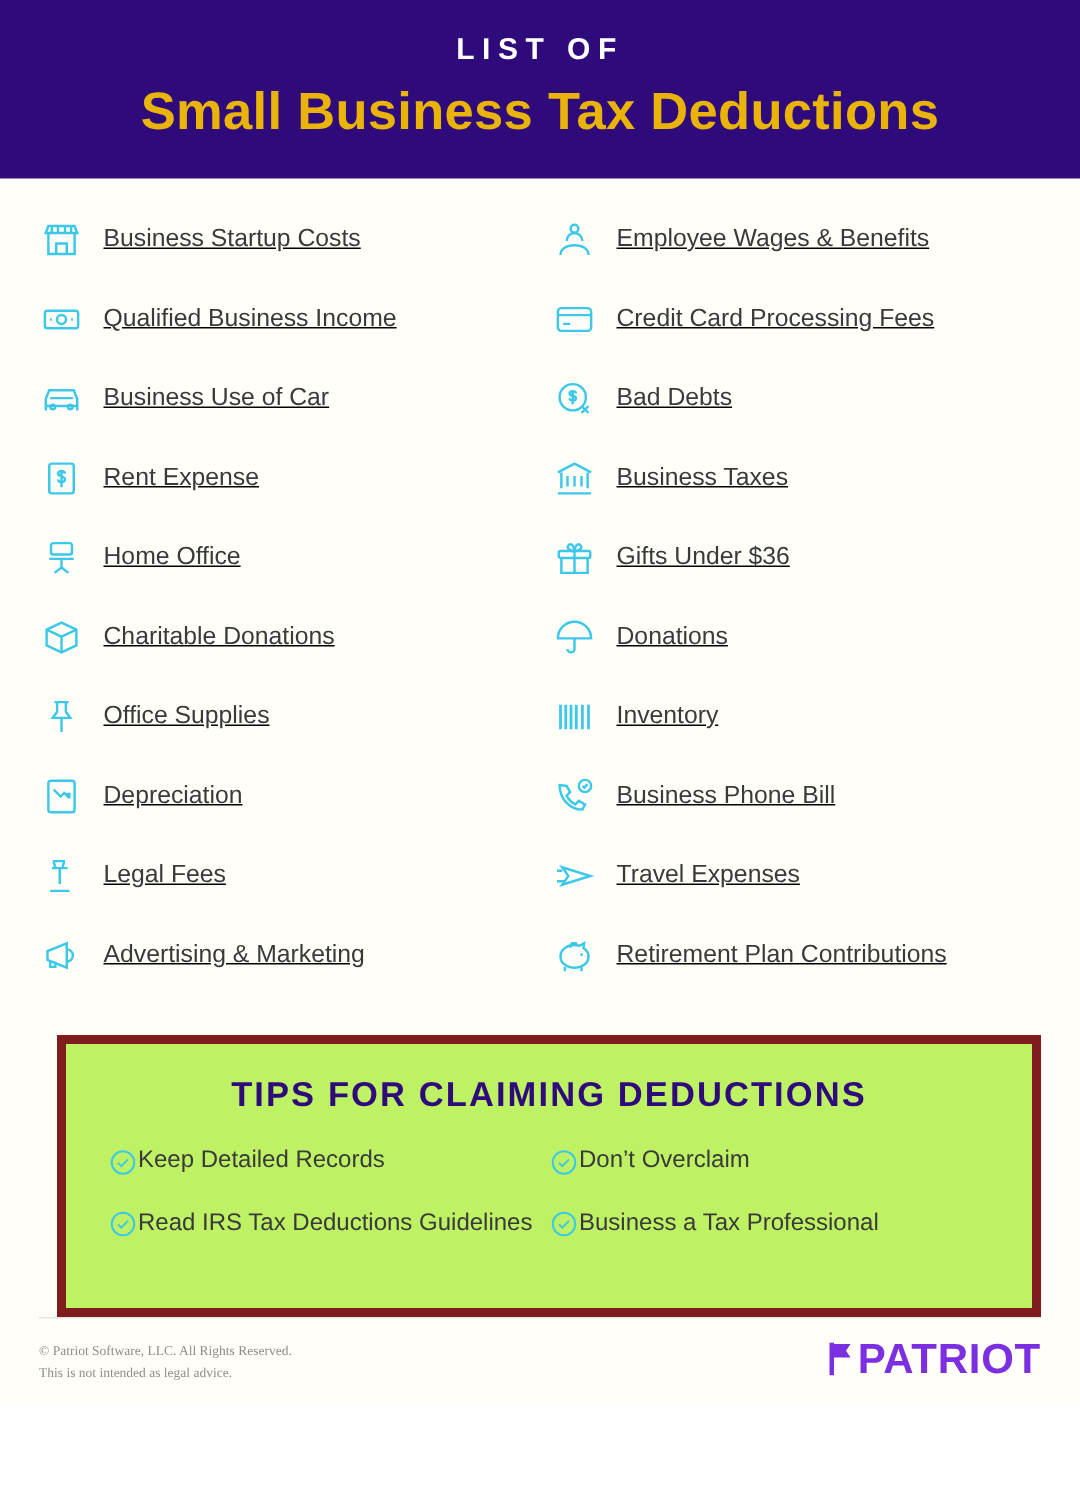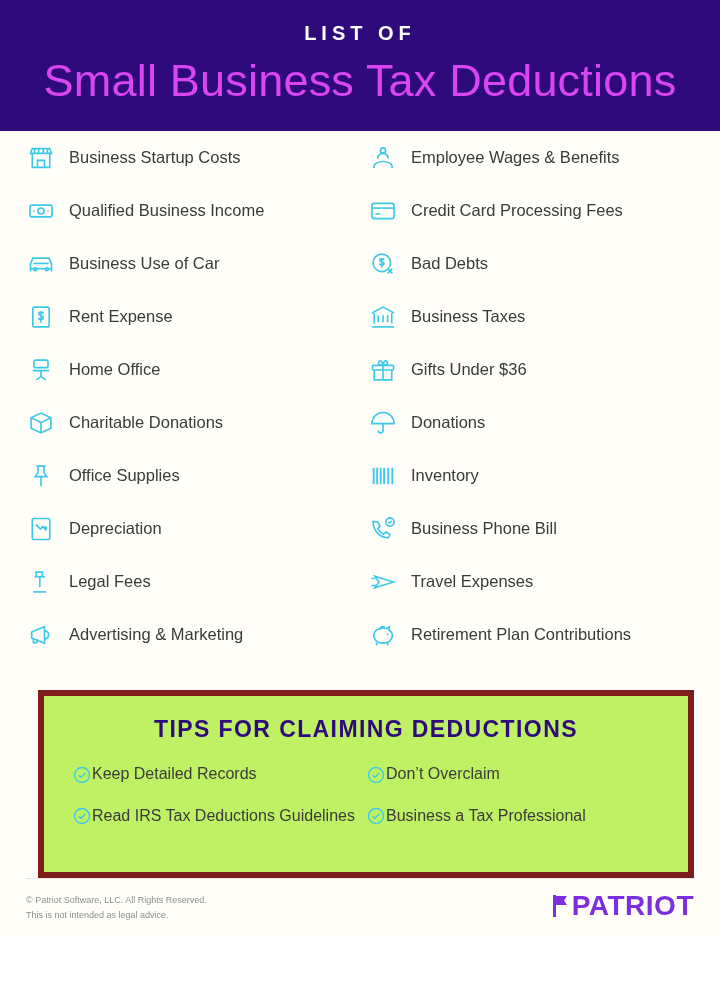--- a/index.html
+++ b/index.html
@@ -31,31 +31,32 @@
     flex: 0 0 auto;
   }
   .header-kicker {
     color: #ffffff;
     font-size: 20px;
     font-weight: bold;
     letter-spacing: 5px;
     margin-bottom: 10px;
   }
   .header-title {
-    color: #d946ef;
-    font-size: 45px;
-    font-weight: normal;
+    color: #eab308;
+    font-size: 35px;
+    font-weight: bold;
     letter-spacing: 0.2px;
   }
 
   
   .content {
     flex: 1 1 auto;
-    padding: 0 26px 0 26px;
+    padding: 14px 26px 0 26px;
     box-sizing: border-box;
+    text-decoration: underline;
   }
   .columns {
     display: flex;
     gap: 16px;
   }
   .col {
     flex: 1 1 50%;
   }
   .ded-item {
     display: flex;
@@ -123,20 +124,21 @@
     border-top: 1px solid #e6e6e6;
     padding: 11px 0 14px 0;
     display: flex;
     align-items: flex-end;
     justify-content: space-between;
   }
   .footer-legal {
     font-size: 9px;
     color: #8e8e8e;
     line-height: 1.6;
+    font-family: Liberation Serif, serif;
   }
   .footer-logo {
     display: flex;
     align-items: center;
     gap: 4px;
   }
   .footer-logo-text {
     color: #7b2fe0;
     font-size: 28px;
     font-weight: bold;

